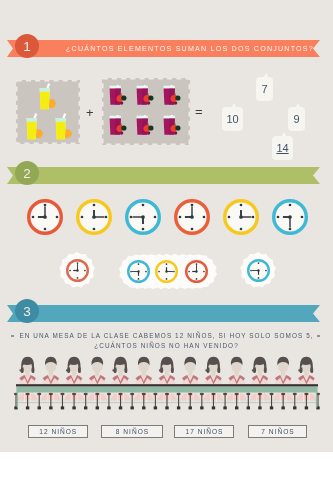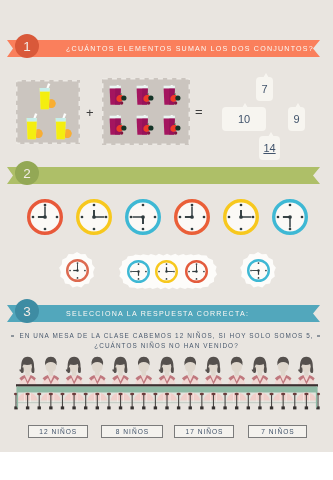--- a/index.html
+++ b/index.html
@@ -138,23 +138,23 @@
           <path d="M6.3 3.5 L11.9 3.5 L11.2 19.7 L6.0 19.7 Z" fill="#8d1155" opacity=".55"></path>
           <path d="M9.6 10.2 c3.0-1.6 5.4 0.6 4.7 3.4 c-0.6 2.5 -3.2 4.0 -5.2 3.0 c-2.2-1.1 -2.4-5.0 0.5-6.4 z" fill="#ef3b28"></path>
           <path d="M11.0 9.4 q1.0 -1.5 2.0 -0.6 q-0.8 1.2 -1.8 1.2 z" fill="#2c6b3a"></path>
           <circle cx="14.9" cy="13.0" r="2.6" fill="#143426"></circle>
           <circle cx="12.6" cy="18.0" r="1.7" fill="#821440"></circle>
         </svg></div>
     </div>
   <div class="opsym" id="eqSym" style="left: 195px; top: 105px;">=</div>
   <div id="bubbles">
       <div class="bubble" style="left: 256px; top: 77px; width: 17px; height: 24px;">7</div>
-      <div class="bubble" style="left: 222px; top: 107px; width: 44px; height: 24px;">10</div>
+      <div class="bubble" style="left: 222px; top: 107px; width: 21px; height: 24px;">10</div>
       <div class="bubble" style="left: 288px; top: 107px; width: 17px; height: 24px;">9</div>
-      <div class="bubble" style="left: 259px; top: 136px; width: 21px; height: 24px; text-decoration: underline;">14</div>
+      <div class="bubble" style="left: 272px; top: 136px; width: 21px; height: 24px; text-decoration: underline;">14</div>
     </div>
 
   <div class="banner" style="top:167px">
     <svg class="bar" viewBox="0 0 333 17" preserveAspectRatio="none">
       <path d="M7,0 L320,0 L313,8.5 L320,17 L7,17 L13,8.5 Z" fill="#aebf68"></path>
     </svg>
     <div class="num" style="background:#93a855">2</div>
   </div>
 
   <div id="clockSeries">
@@ -285,21 +285,20 @@
           <line x1="11.5" y1="11.5" x2="11.5" y2="15.808333333333334" stroke="#2f3a3d" stroke-width="1.2138888888888888" stroke-linecap="butt"></line>
           <circle cx="11.5" cy="11.5" r="1.1819444444444445" fill="#2f3a3d"></circle>
         </svg></div>
     </div>
 
   <div class="banner" style="top:305px">
     <svg class="bar" viewBox="0 0 333 17" preserveAspectRatio="none">
       <path d="M7,0 L320,0 L313,8.5 L320,17 L7,17 L13,8.5 Z" fill="#52a7bc"></path>
     </svg>
     <div class="num" style="background:#3e8ca3">3</div>
-    <div class="txt">SELECCIONA LA RESPUESTA CORRECTA:</div>
   </div>
 
   <div class="qmark" style="left:11px;top:335px"></div>
   <div class="qmark" style="left:317px;top:335px"></div>
   <div class="q3text" style="top:331px">EN UNA MESA DE LA CLASE CABEMOS 12 NIÑOS, SI HOY SOLO SOMOS 5,</div>
   <div class="q3text" style="top:341px">¿CUÁNTOS NIÑOS NO HAN VENIDO?</div>
 
   <div id="classroom" style="position: absolute; left: 0px; top: 0px; width: 333px; height: 95px;">
       <svg width="333" height="56" style="position:absolute;left:0;top:356px">
         <path d="M19.015384615384612 30 q0.4 -9.6 8.6 -11.2 q8.2 1.6 8.6 11.2 z" fill="#f0d8d4"></path>

